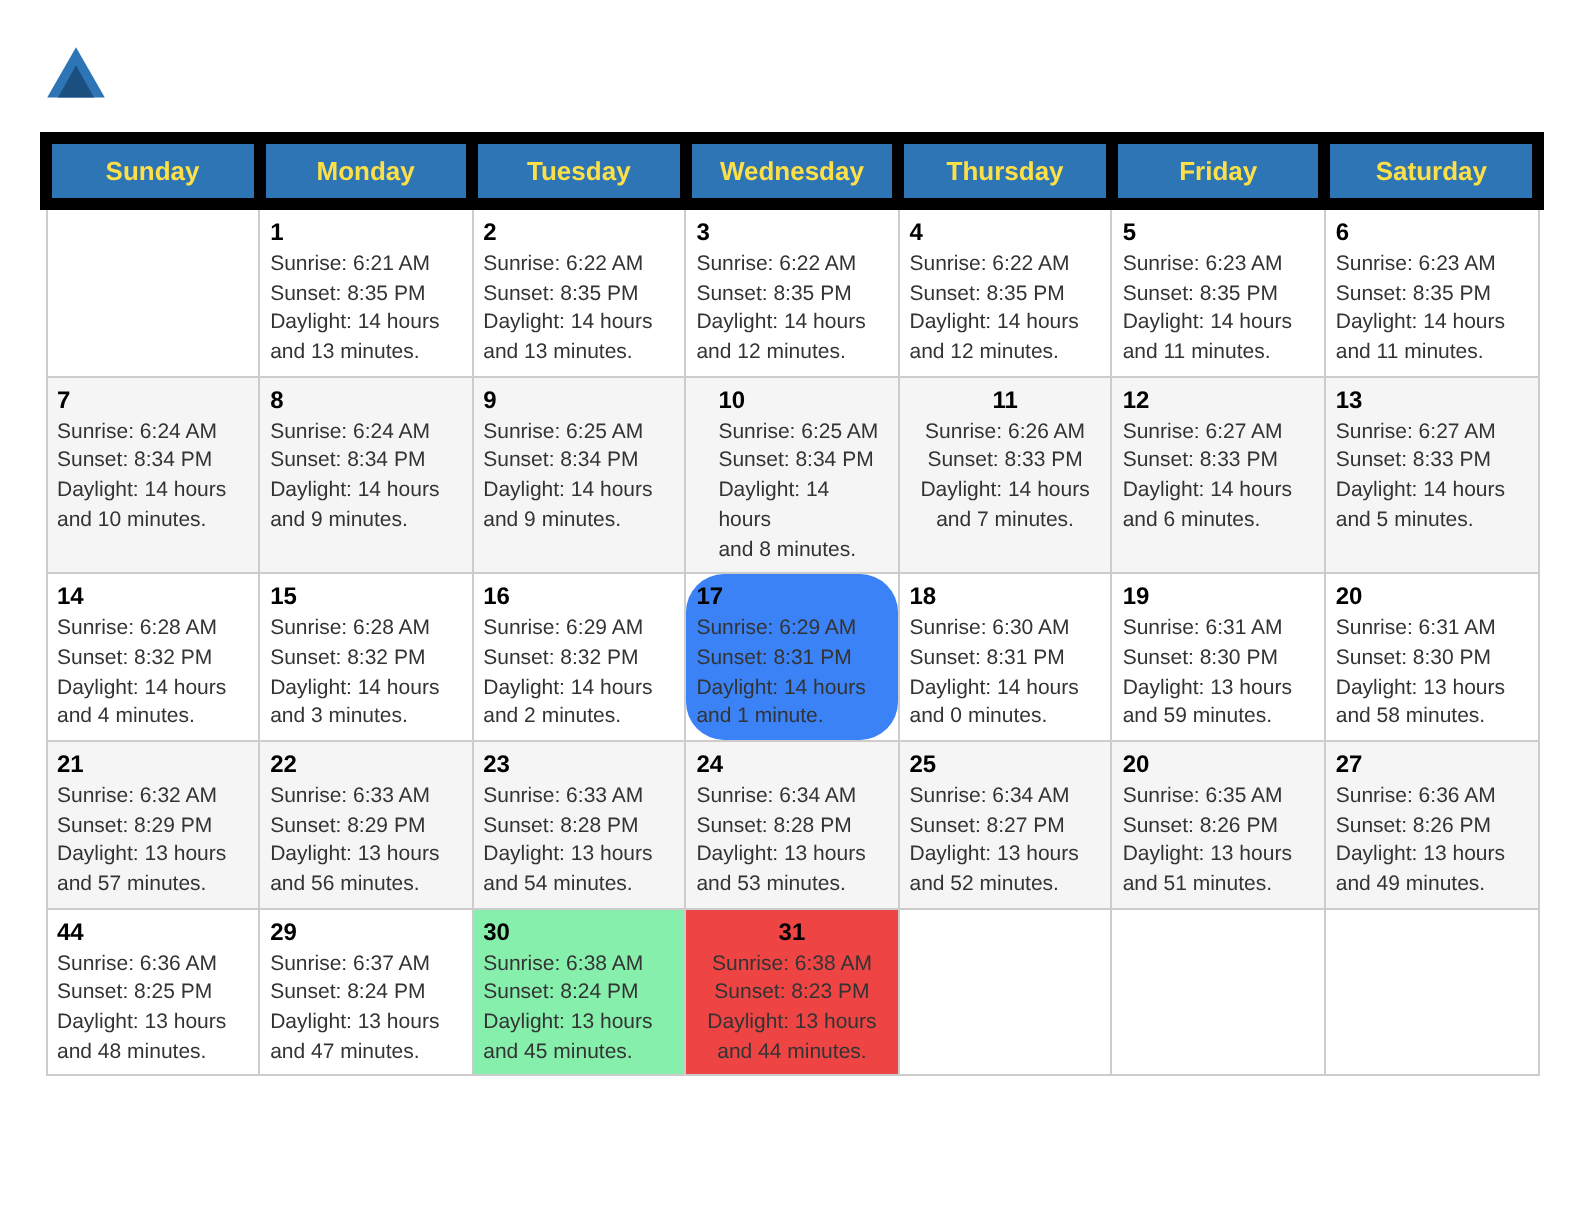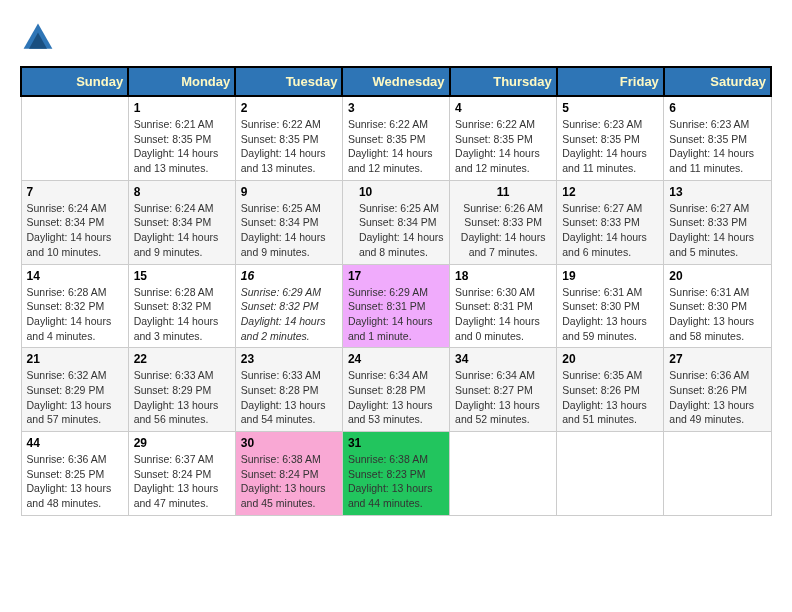--- a/index.html
+++ b/index.html
@@ -46,26 +46,26 @@
       color: #555;
       margin-top: 2px;
     }
     table {
       width: 100%;
       border-collapse: collapse;
       font-size: 11px;
     }
     thead tr th {
       background-color: #2e75b6;
-      color: #fef9c3;
+      color: #fde047;
       padding: 6px 4px;
-      text-align: right;
+      text-align: center;
       font-size: 13px;
       font-weight: bold;
-      border: 2px solid #000000;
+      border: 6px solid #000000;
     }
     tbody tr td {
       vertical-align: top;
       border: 1px solid #ccc;
       padding: 4px 5px;
       width: 14.28%;
       min-height: 80px;
     }
     .day-num {
       font-weight: bold;
@@ -174,25 +174,25 @@
       </tr>
       <tr>
         <td style="background-color: rgb(255, 255, 255);">
           <div class="day-num">14</div>
           <div class="day-info">Sunrise: 6:28 AM<br>Sunset: 8:32 PM<br>Daylight: 14 hours<br>and 4 minutes.</div>
         </td>
         <td style="background-color: rgb(255, 255, 255);">
           <div class="day-num">15</div>
           <div class="day-info">Sunrise: 6:28 AM<br>Sunset: 8:32 PM<br>Daylight: 14 hours<br>and 3 minutes.</div>
         </td>
-        <td style="background-color: rgb(255, 255, 255); font-style: italic;">
+        <td style="background-color: rgb(255, 255, 255);">
           <div class="day-num">16</div>
           <div class="day-info">Sunrise: 6:29 AM<br>Sunset: 8:32 PM<br>Daylight: 14 hours<br>and 2 minutes.</div>
         </td>
-        <td style="background-color: #f0abfc;">
+        <td style="background-color: #3b82f6; border-radius: 19px;">
           <div class="day-num">17</div>
           <div class="day-info">Sunrise: 6:29 AM<br>Sunset: 8:31 PM<br>Daylight: 14 hours<br>and 1 minute.</div>
         </td>
         <td style="background-color: rgb(255, 255, 255);">
           <div class="day-num">18</div>
           <div class="day-info">Sunrise: 6:30 AM<br>Sunset: 8:31 PM<br>Daylight: 14 hours<br>and 0 minutes.</div>
         </td>
         <td style="background-color: rgb(255, 255, 255);">
           <div class="day-num">19</div>
           <div class="day-info">Sunrise: 6:31 AM<br>Sunset: 8:30 PM<br>Daylight: 13 hours<br>and 59 minutes.</div>
@@ -213,46 +213,46 @@
         </td>
         <td style="background-color: rgb(245, 245, 245);">
           <div class="day-num">23</div>
           <div class="day-info">Sunrise: 6:33 AM<br>Sunset: 8:28 PM<br>Daylight: 13 hours<br>and 54 minutes.</div>
         </td>
         <td style="background-color: rgb(245, 245, 245);">
           <div class="day-num">24</div>
           <div class="day-info">Sunrise: 6:34 AM<br>Sunset: 8:28 PM<br>Daylight: 13 hours<br>and 53 minutes.</div>
         </td>
         <td style="background-color: rgb(245, 245, 245);">
-          <div class="day-num">34</div>
+          <div class="day-num">25</div>
           <div class="day-info">Sunrise: 6:34 AM<br>Sunset: 8:27 PM<br>Daylight: 13 hours<br>and 52 minutes.</div>
         </td>
         <td style="background-color: rgb(245, 245, 245);">
           <div class="day-num">20</div>
           <div class="day-info">Sunrise: 6:35 AM<br>Sunset: 8:26 PM<br>Daylight: 13 hours<br>and 51 minutes.</div>
         </td>
         <td style="background-color: rgb(245, 245, 245);">
           <div class="day-num">27</div>
           <div class="day-info">Sunrise: 6:36 AM<br>Sunset: 8:26 PM<br>Daylight: 13 hours<br>and 49 minutes.</div>
         </td>
       </tr>
       <tr>
         <td style="background-color: rgb(255, 255, 255);">
           <div class="day-num">44</div>
           <div class="day-info">Sunrise: 6:36 AM<br>Sunset: 8:25 PM<br>Daylight: 13 hours<br>and 48 minutes.</div>
         </td>
         <td style="background-color: rgb(255, 255, 255);">
           <div class="day-num">29</div>
           <div class="day-info">Sunrise: 6:37 AM<br>Sunset: 8:24 PM<br>Daylight: 13 hours<br>and 47 minutes.</div>
         </td>
-        <td style="background-color: #f9a8d4;">
+        <td style="background-color: #86efac;">
           <div class="day-num">30</div>
           <div class="day-info">Sunrise: 6:38 AM<br>Sunset: 8:24 PM<br>Daylight: 13 hours<br>and 45 minutes.</div>
         </td>
-        <td style="background-color: #22c55e;">
+        <td style="background-color: #ef4444; text-align: center;">
           <div class="day-num">31</div>
           <div class="day-info">Sunrise: 6:38 AM<br>Sunset: 8:23 PM<br>Daylight: 13 hours<br>and 44 minutes.</div>
         </td>
         <td class="empty"></td>
         <td class="empty"></td>
         <td class="empty"></td>
       </tr>
     </tbody>
 </table>
 

